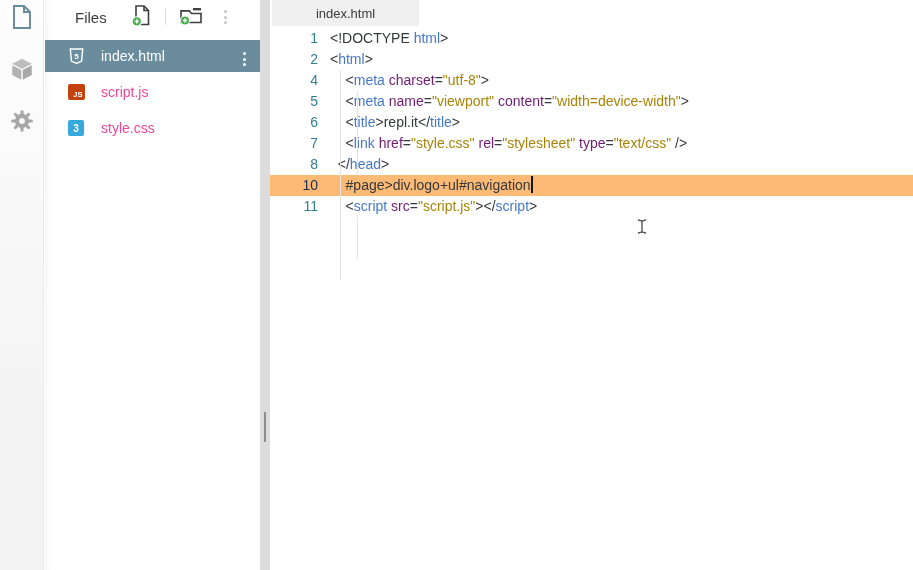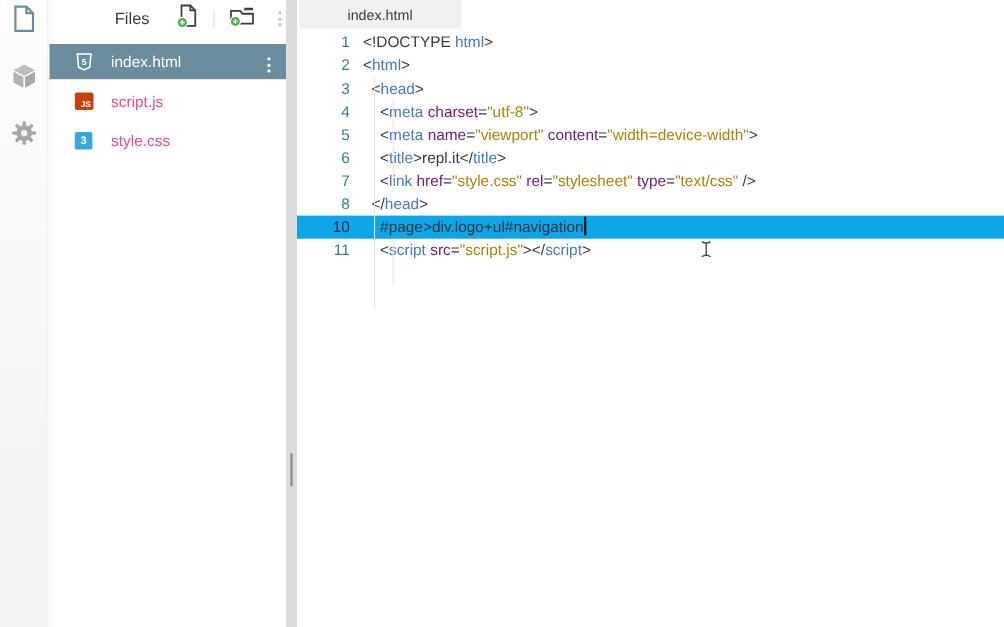--- a/index.html
+++ b/index.html
@@ -10,21 +10,21 @@
   
   .rail { position:absolute; left:0; top:0; width:44px; height:570px;
           background:linear-gradient(#fdfdfd 0, #fafafa 160px, #f3f3f3 430px, #f3f3f3 100%);
           border-right:1px solid #eaeaea; }
   .rail-btn { position:absolute; left:9px; width:26px; height:26px; display:flex;
               align-items:center; justify-content:center; cursor:pointer; }
 
   
   .sidebar { position:absolute; left:45px; top:0; width:215px; height:570px; background:#fff;
              box-shadow:inset 7px 0 8px -7px rgba(0,0,0,.07); }
-  .sb-header { display:flex; align-items:center; height:34px; padding-left:30px;justify-content:flex-end; }
+  .sb-header { display:flex; align-items:center; height:34px; padding-left:30px; }
   .sb-title { font-size:15px; color:#3c3c3c; }
   .hdr-btn { display:flex; align-items:center; justify-content:center; cursor:pointer; }
   .hdr-btn.newfile { margin-left:24px; }
   .hdr-divider { width:1px; height:16px; background:#dcdcdc; margin:0 13px; }
   .kebab { display:flex; flex-direction:column; gap:2.5px; padding:4px; cursor:pointer; }
   .kebab i { width:3px; height:3px; border-radius:50%; background:#c7c7c7; display:block; }
   .kebab.light i { background:#fff; }
 
   .file-list { position:absolute; left:0; top:40px; width:215px; display:flex;
                flex-direction:column; gap:4px; }
@@ -52,21 +52,21 @@
   .editor { position:absolute; left:270px; top:0; width:643px; height:570px; background:#fff; }
   .tabbar { position:relative; height:26px; background:#fff; }
   .tab { position:absolute; left:2px; top:0; width:147px; height:26px; background:#f0f0f0;
          display:flex; align-items:center; justify-content:center;
          font-size:13px; color:#3a3a3a; cursor:pointer; }
 
   .code { position:absolute; left:0; top:26px; right:0; bottom:0;
           font-family:Liberation Sans, sans-serif; font-size:14px; line-height:21px;
           padding-top:2px; }
   .line { position:relative; height:21px; white-space:pre; }
-  .line.active { background:#0ea5e9; }
+  .line.active { background:#fdba74; }
   .gut { display:inline-block; width:48px; text-align:right; color:#2f7f95;
          -webkit-user-select:none; user-select:none; }
   .line.active .gut { color:#1d2b4f; }
   .txt { margin-left:12px; }
   .tok-p    { color:#35383d; }
   .tok-tag  { color:#4678c8; }
   .tok-attr { color:#701a75; }
   .tok-str  { color:#a98307; }
 
   .caret { display:inline-block; width:2px; height:17px; background:#141414;
@@ -183,21 +183,20 @@
 
   <div class="editor">
     <div class="tabbar">
       <div class="tab">
         <span>index.html</span>
       </div>
     </div>
     <div class="code">
         <div class="line"><span class="gut">1</span><span class="txt"><span class="tok-p">&lt;!DOCTYPE </span><span class="tok-tag">html</span><span class="tok-p">&gt;</span></span></div>
         <div class="line"><span class="gut">2</span><span class="txt"><span class="tok-p">&lt;</span><span class="tok-tag">html</span><span class="tok-p">&gt;</span></span></div>
-        <div class="line"><span class="gut">3</span><span class="txt"><span class="tok-p">  &lt;</span><span class="tok-tag">head</span><span class="tok-p">&gt;</span></span></div>
         <div class="line"><span class="gut">4</span><span class="txt"><span class="tok-p">    &lt;</span><span class="tok-tag">meta</span><span class="tok-p"> </span><span class="tok-attr">charset</span><span class="tok-p">=</span><span class="tok-str">"utf-8"</span><span class="tok-p">&gt;</span></span></div>
         <div class="line"><span class="gut">5</span><span class="txt"><span class="tok-p">    &lt;</span><span class="tok-tag">meta</span><span class="tok-p"> </span><span class="tok-attr">name</span><span class="tok-p">=</span><span class="tok-str">"viewport"</span><span class="tok-p"> </span><span class="tok-attr">content</span><span class="tok-p">=</span><span class="tok-str">"width=device-width"</span><span class="tok-p">&gt;</span></span></div>
         <div class="line"><span class="gut">6</span><span class="txt"><span class="tok-p">    &lt;</span><span class="tok-tag">title</span><span class="tok-p">&gt;repl.it</span><span class="tok-p">&lt;/</span><span class="tok-tag">title</span><span class="tok-p">&gt;</span></span></div>
         <div class="line"><span class="gut">7</span><span class="txt"><span class="tok-p">    &lt;</span><span class="tok-tag">link</span><span class="tok-p"> </span><span class="tok-attr">href</span><span class="tok-p">=</span><span class="tok-str">"style.css"</span><span class="tok-p"> </span><span class="tok-attr">rel</span><span class="tok-p">=</span><span class="tok-str">"stylesheet"</span><span class="tok-p"> </span><span class="tok-attr">type</span><span class="tok-p">=</span><span class="tok-str">"text/css"</span><span class="tok-p"> /&gt;</span></span></div>
         <div class="line"><span class="gut">8</span><span class="txt"><span class="tok-p">  &lt;/</span><span class="tok-tag">head</span><span class="tok-p">&gt;</span></span></div>
         <div class="line active"><span class="gut">10</span><span class="txt"><span class="tok-p">    #page&gt;div.logo+ul#navigation</span><span class="caret"></span></span></div>
         <div class="line"><span class="gut">11</span><span class="txt"><span class="tok-p">    &lt;</span><span class="tok-tag">script</span><span class="tok-p"> </span><span class="tok-attr">src</span><span class="tok-p">=</span><span class="tok-str">"script.js"</span><span class="tok-p">&gt;</span><span class="tok-p">&lt;/</span><span class="tok-tag">script</span><span class="tok-p">&gt;</span></span></div>
       </div>
     <div class="indent-guide guide-a"></div>
     <div class="indent-guide guide-b1"></div>

